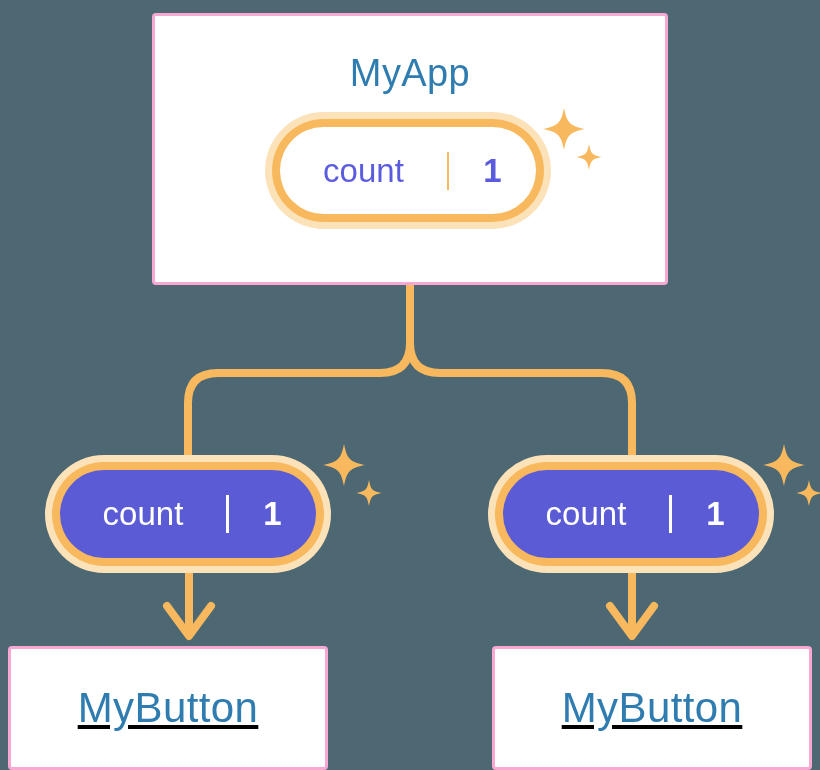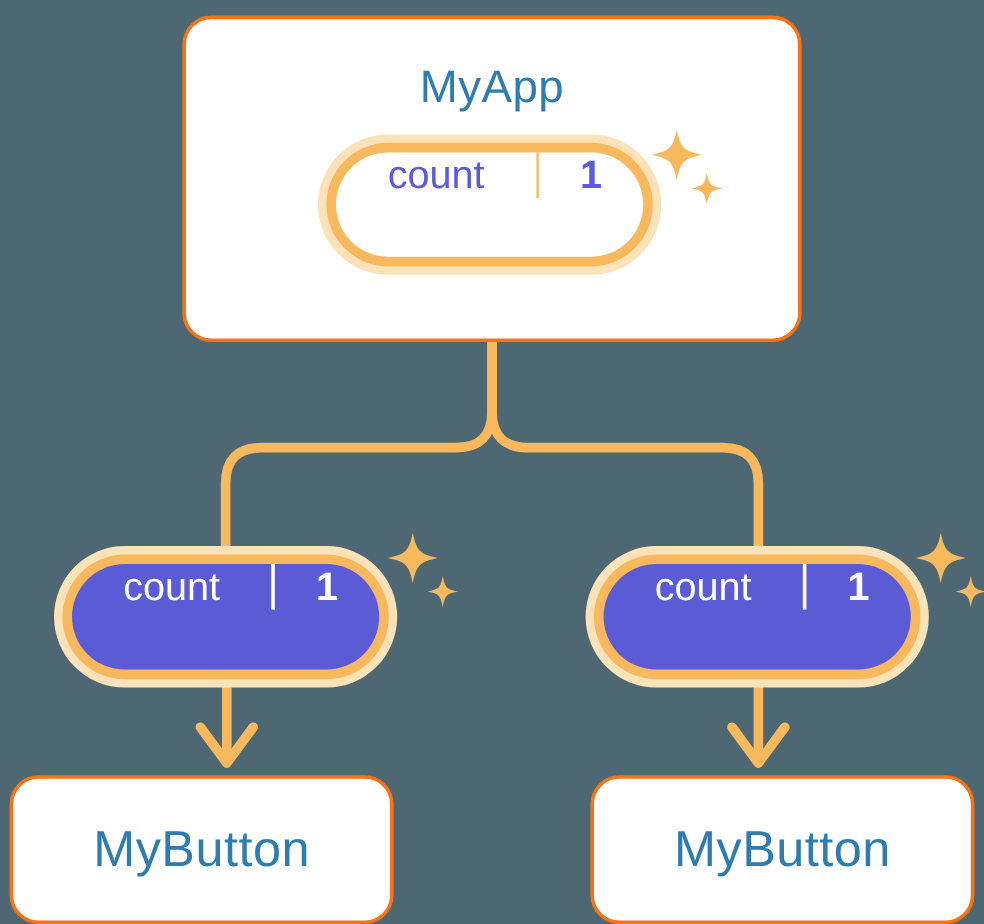--- a/index.html
+++ b/index.html
@@ -26,23 +26,24 @@
     top: 0;
     width: 820px;
     height: 770px;
     pointer-events: none;
   }
 
   
   .card {
     position: absolute;
     background: #FFFFFF;
-    border: 3px solid #f97316;
-    border-radius: 24px;
-    box-sizing: border-box;
+    border: 3px solid #f9a8d4;
+    border-radius: 4px;
+    box-sizing: border-box;
+    text-decoration: underline;
   }
   #app-card {
     left: 152px;
     top: 13px;
     width: 516px;
     height: 272px;
   }
   .card-title {
     color: #2E7CB0;
     font-size: 38px;
@@ -83,21 +84,21 @@
     border-radius: 999px;
     background: #F8B95E;           
     padding: 8px;
   }
   .pill-body {
     box-sizing: border-box;
     width: 100%;
     height: 100%;
     border-radius: 999px;
     display: flex;
-    align-items: flex-start;
+    align-items: center;
     overflow: hidden;
   }
   .pill-key, .pill-val {
     display: flex;
     align-items: center;
     justify-content: center;
     box-sizing: border-box;
   }
   .pill-key { flex: 0 0 66%; }
   .pill-val { flex: 1 1 auto; font-weight: bold; }

